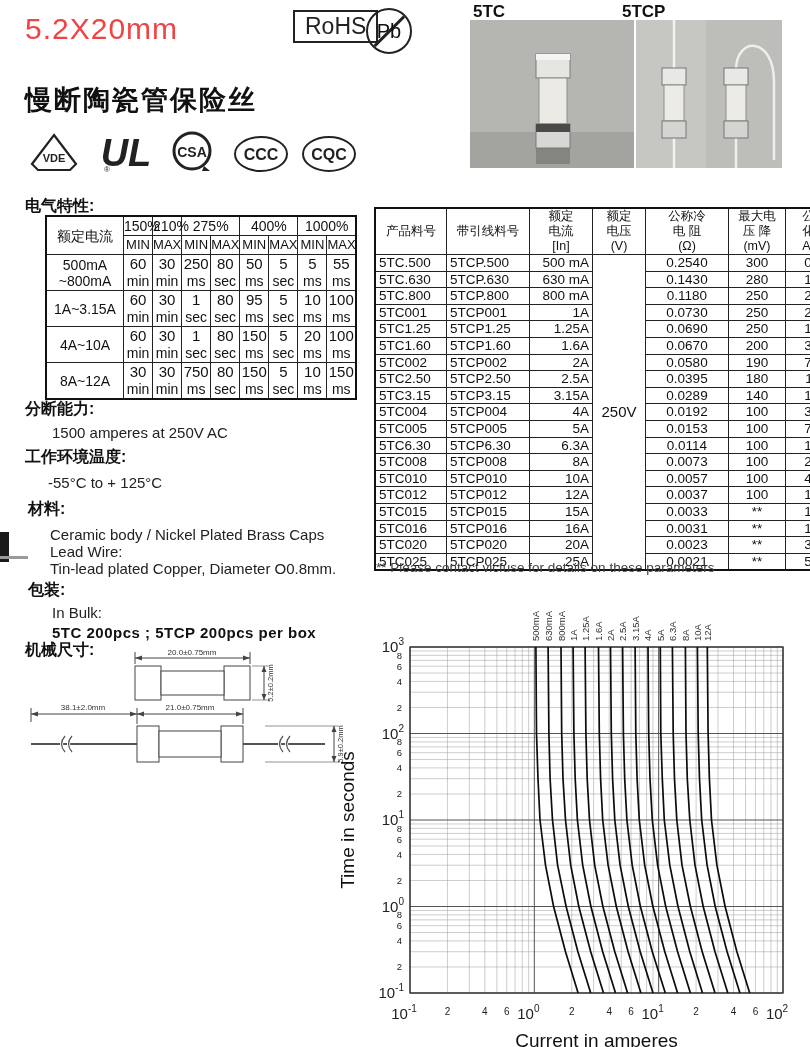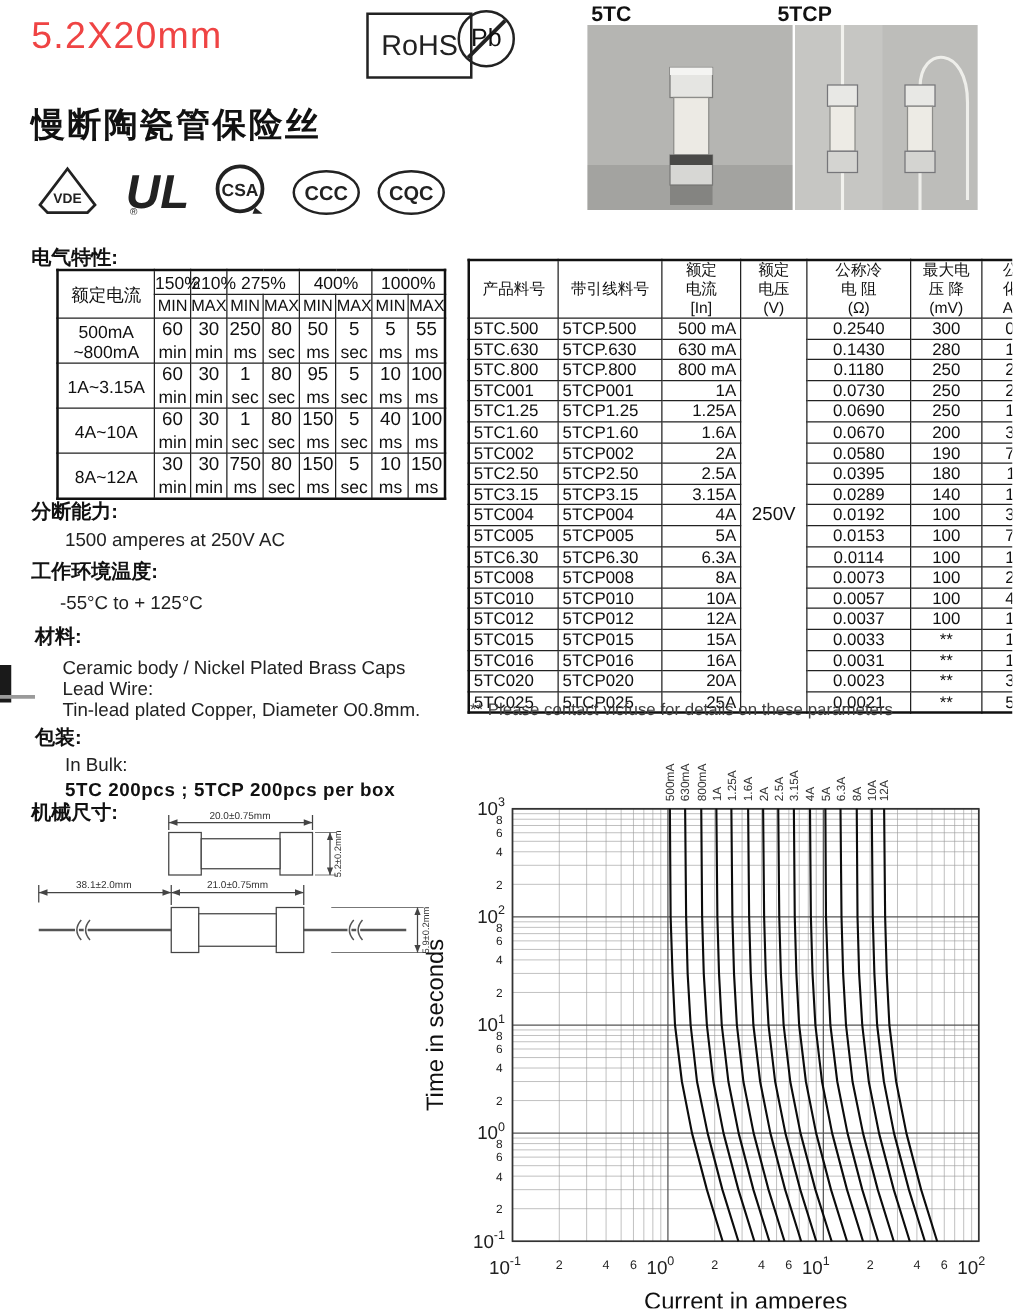--- a/index.html
+++ b/index.html
@@ -1,21 +1,21 @@
 <!DOCTYPE html>
 <html><head>
 <meta charset="utf-8">
 <style>
   html,body{margin:0;padding:0;background:#fff;}
   #page{position:relative;width:810px;height:1047px;background:#fff;overflow:hidden;
         font-family:"Liberation Sans","DejaVu Sans",sans-serif;color:#111;}
   .abs{position:absolute;}
   .big-title{font-size:30px;letter-spacing:1px;color:#ef4444;}
   .cn-heading{font-size:27px;font-weight:bold;letter-spacing:2px;}
-  .rohs-box{border:2px solid #222;font-size:23px;padding:11px 10px;color:#222;}
+  .rohs-box{border:2px solid #222;font-size:23px;padding:1px 10px;color:#222;}
   .pb-circle{width:42px;height:42px;border:2px solid #222;border-radius:50%;
              display:flex;align-items:center;justify-content:center;font-size:20px;position:relative;overflow:hidden;}
   .pb-slash{position:absolute;width:2.5px;height:60px;background:#222;transform:rotate(45deg);left:20px;top:-9px;}
   .photo{background:#b9b9b7;}
   .photo-label{font-size:17px;font-weight:bold;}
   .sec-title{font-size:16px;font-weight:bold;}
   .spec-line{font-size:15px;color:#222;}
   .pack-line{font-size:15px;font-weight:bold;letter-spacing:.5px;}
   table{border-collapse:collapse;}
   
@@ -233,21 +233,21 @@
           </td>
           <td>
             <div class="v">150</div>
             <div class="u">ms</div>
           </td>
           <td>
             <div class="v">5</div>
             <div class="u">sec</div>
           </td>
           <td>
-            <div class="v">40</div>
+            <div class="v">20</div>
             <div class="u">ms</div>
           </td>
           <td>
             <div class="v">100</div>
             <div class="u">ms</div>
           </td>
         </tr>
         <tr>
           <th class="rng">
             <div>8A~12A</div>

